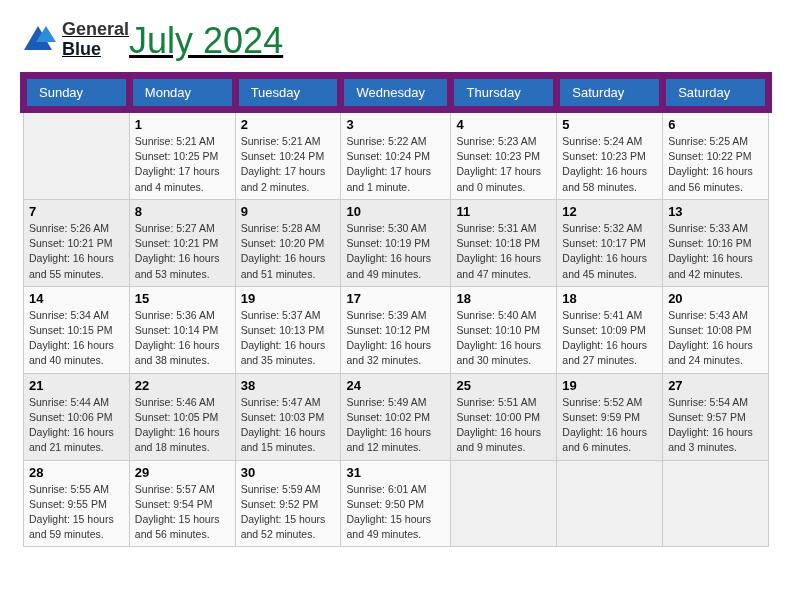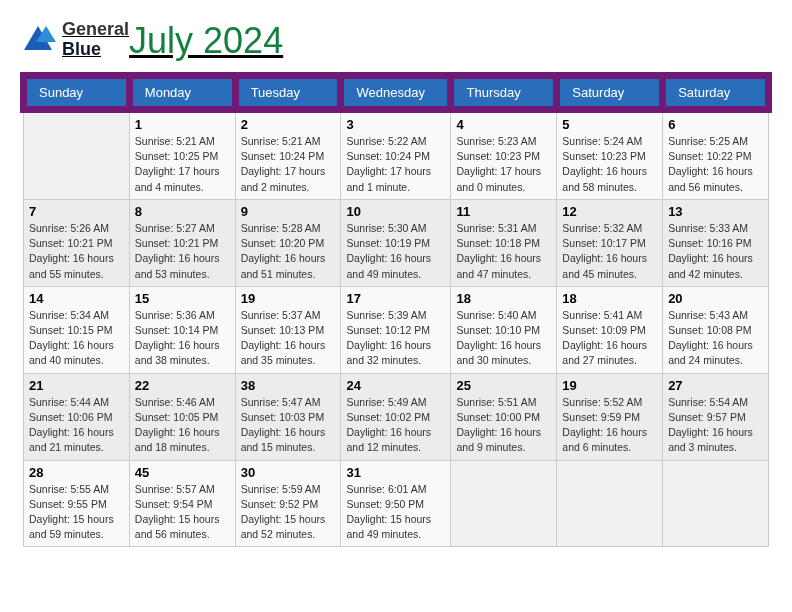--- a/index.html
+++ b/index.html
@@ -240,21 +240,21 @@
           <span class="day-num">27</span>
           <div class="cell-info">Sunrise: 5:54 AM<br>Sunset: 9:57 PM<br>Daylight: 16 hours<br>and 3 minutes.</div>
         </td>
       </tr>
       <tr>
         <td>
           <span class="day-num">28</span>
           <div class="cell-info">Sunrise: 5:55 AM<br>Sunset: 9:55 PM<br>Daylight: 15 hours<br>and 59 minutes.</div>
         </td>
         <td>
-          <span class="day-num">45</span>
+          <span class="day-num">29</span>
           <div class="cell-info">Sunrise: 5:57 AM<br>Sunset: 9:54 PM<br>Daylight: 15 hours<br>and 56 minutes.</div>
         </td>
         <td>
           <span class="day-num">30</span>
           <div class="cell-info">Sunrise: 5:59 AM<br>Sunset: 9:52 PM<br>Daylight: 15 hours<br>and 52 minutes.</div>
         </td>
         <td>
           <span class="day-num">31</span>
           <div class="cell-info">Sunrise: 6:01 AM<br>Sunset: 9:50 PM<br>Daylight: 15 hours<br>and 49 minutes.</div>
         </td>

